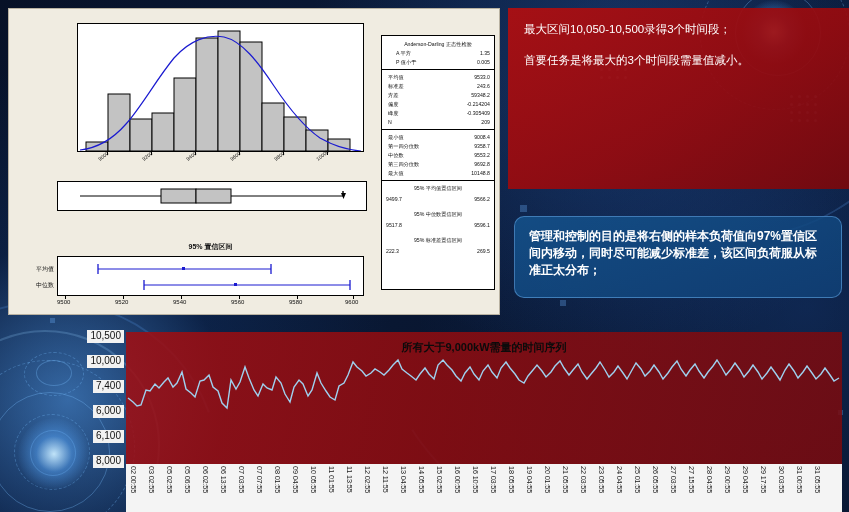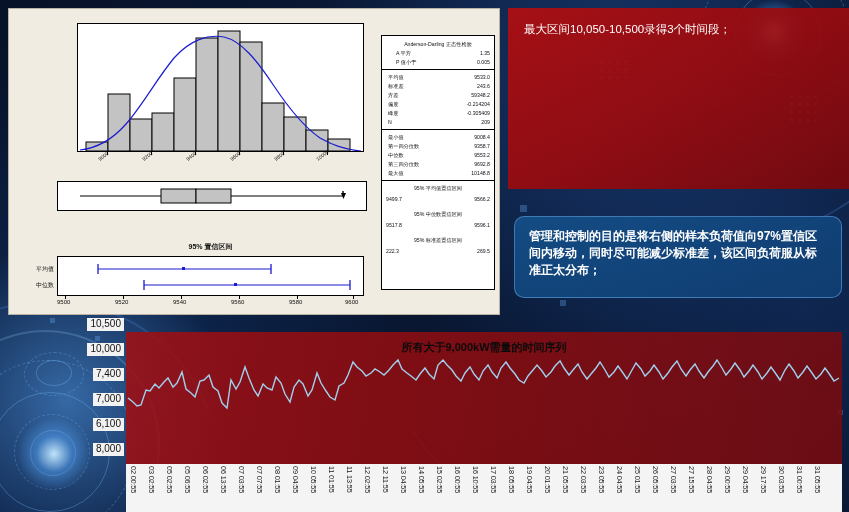--- a/index.html
+++ b/index.html
@@ -369,33 +369,34 @@
         <span class="st-l">222.3</span>
         <span class="st-r">269.5</span>
       </div>
     </div>
 
   </div>
 </div>
 
 <div class="redbox">
   <p>最大区间10,050-10,500录得3个时间段；</p>
+  <p class="gap">首要任务是将最大的3个时间段需量值减小。</p>
 </div>
 
 <div class="bluebox">
   <p>管理和控制的目的是将右侧的样本负荷值向97%置信区间内移动，同时尽可能减少标准差，该区间负荷服从标准正太分布；</p>
 </div>
 
 <div class="ts-wrap">
 
-  <div style="position:absolute;left:58px;top:0;width:66px;height:132px;text-align:center;">
+  <div style="position:absolute;left:58px;top:12px;width:66px;height:132px;text-align:center;">
     <div class="ylab" style="top:-4px;">10,500</div>
     <div class="ylab" style="top:21px;">10,000</div>
     <div class="ylab" style="top:46px;">7,400</div>
-    <div class="ylab" style="top:71px;">7,000</div>
+    <div class="ylab" style="top:71px;">6,000</div>
     <div class="ylab" style="top:96px;">6,100</div>
     <div class="ylab" style="top:121px;">8,000</div>
   </div>
 
   <div class="ts-plot">
     <div class="ts-title">所有大于9,000kW需量的时间序列</div>
     <svg width="716" height="132" viewBox="0 0 716 132" preserveAspectRatio="none" style="position:absolute;left:0;top:0;">
       <path fill="none" stroke="#9fd0ee" stroke-width="1.4" d="M2,66 L7,70 L11,74 L15,73 L20,58 L24,59 L29,52 L33,56 L38,50 L42,46 L47,55 L51,51 L56,40 L60,57 L65,61 L69,65 L74,49 L78,48 L83,43 L87,55 L92,59 L96,71 L101,76 L105,48 L110,57 L114,50 L119,35 L123,46 L128,58 L132,64 L137,52 L141,56 L146,58 L150,45 L155,51 L159,62 L164,70 L168,55 L173,48 L177,52 L182,64 L186,58 L191,41 L195,51 L200,59 L204,65 L209,68 L213,54 L218,51 L222,43 L227,30 L231,35 L236,39 L240,44 L245,41 L249,37 L254,40 L258,43 L263,38 L267,33 L272,28 L276,37 L281,41 L285,44 L290,48 L294,42 L299,36 L303,42 L308,47 L312,33 L317,28 L321,33 L326,38 L330,44 L335,49 L339,41 L344,35 L348,42 L353,48 L357,39 L362,33 L366,40 L371,46 L375,36 L380,30 L384,36 L389,42 L393,48 L398,51 L402,44 L407,38 L411,33 L416,39 L420,45 L425,40 L429,34 L434,29 L438,36 L443,43 L447,38 L452,32 L456,40 L461,47 L465,42 L470,36 L474,30 L479,38 L483,45 L488,40 L492,34 L497,41 L501,47 L506,38 L510,31 L515,37 L519,44 L524,39 L528,33 L533,40 L537,47 L542,41 L546,35 L551,29 L555,37 L560,44 L564,38 L569,32 L573,39 L578,46 L582,40 L587,34 L591,28 L596,36 L600,43 L605,37 L609,31 L614,38 L618,45 L623,39 L627,33 L632,40 L636,47 L641,41 L645,35 L650,42 L654,48 L659,38 L663,32 L668,39 L672,46 L677,40 L681,34 L686,41 L690,47 L695,42 L699,36 L704,43 L708,49 L713,46"></path>
     </svg>
   </div>

